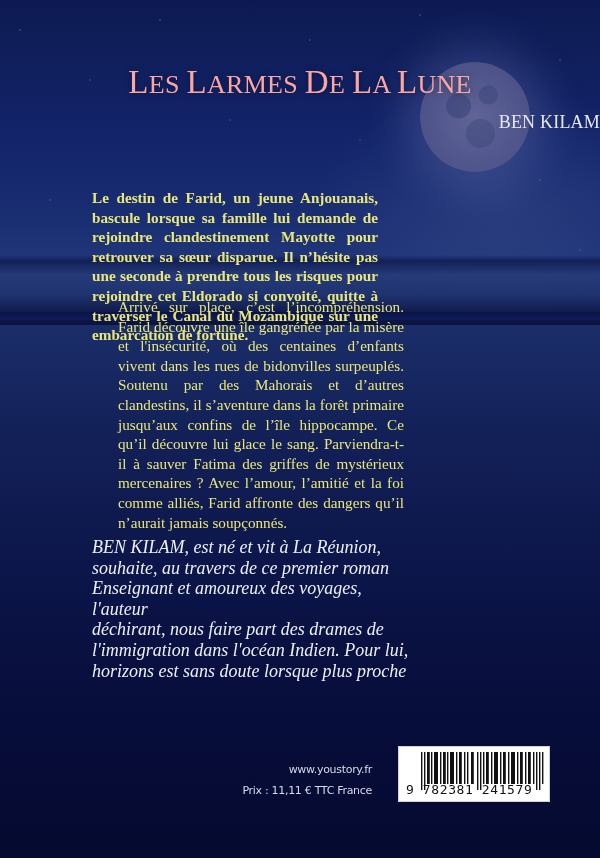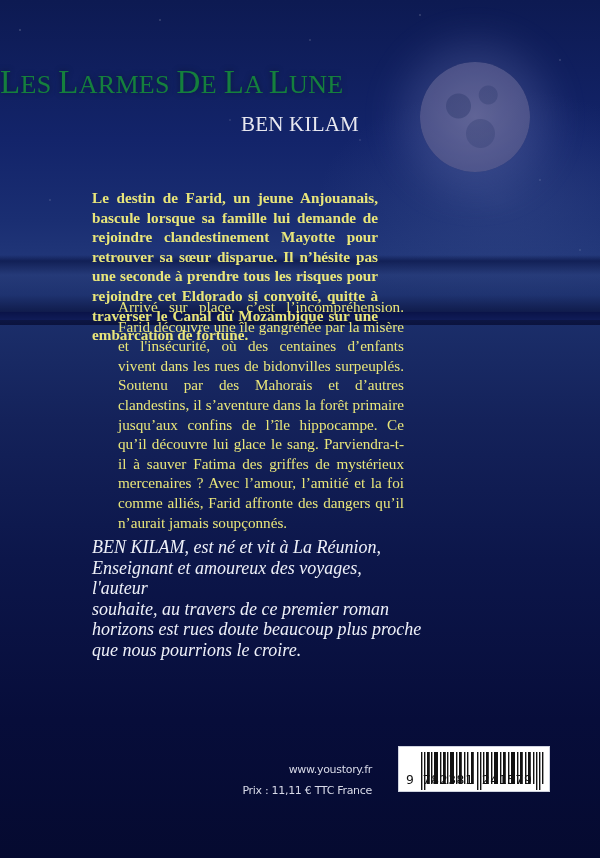--- a/index.html
+++ b/index.html
@@ -44,48 +44,48 @@
       position: absolute; left: 0; right: 0; top: 255px; height: 70px;
       background:
         linear-gradient(180deg, rgba(10,20,60,0.0) 0px, rgba(15,28,80,0.85) 6px, rgba(40,60,120,0.55) 20px, rgba(30,50,110,0.6) 40px, rgba(14,24,70,0.9) 58px, rgba(10,18,60,0.95) 70px);
     }
     .horizon-line {
       position: absolute; left: 0; right: 0; top: 312px; height: 8px;
       background: linear-gradient(180deg, #0a1348, #101c58);
     }
     .content { position: absolute; inset: 0; }
     .title {
-      position: absolute; left: 0; right: 0; top: 64px; 
-      color: #15803d; font-size: 26px; letter-spacing: 0.3px; white-space: nowrap;
+      position: absolute; left: 0; right: 0; top: 64px; text-align: center;
+      color: #fca5a5; font-size: 26px; letter-spacing: 0.3px; white-space: nowrap;
       text-shadow: 0 0 6px rgba(0,0,0,0.4);
     }
     .title .big { font-size: 33px; }
     .author {
-      position: absolute; left: 0; right: 0; top: 112px; text-align: center;
-      color: #e8e8f0; font-size: 21px; letter-spacing: 0.2px;
+      position: absolute; left: 0; right: 0; top: 112px; text-align: right;
+      color: #e8e8f0; font-size: 18px; letter-spacing: 0.2px;
     }
     .para {
       position: absolute; left: 92px; width: 286px;
       color: #e9e67a; font-size: 15.2px; line-height: 19.6px;
       text-align: justify; margin: 0;
     }
     .para.p1 { top: 188px; font-weight: bold; }
     .para.p2 { top: 297px; margin-left: 26px; }
     .bio {
       position: absolute; left: 92px; width: 330px; top: 537px;
       color: #eef0f8; font-size: 18px; line-height: 20.6px;
       font-style: italic; margin: 0;
     }
     .publisher {
       position: absolute; right: 228px; top: 759px; text-align: right;
       color: #d8dae8; font-family: "DejaVu Sans", sans-serif;
       font-size: 11px; line-height: 21px; letter-spacing: -0.3px;
     }
     .barcode {
-      position: absolute; left: 398px; top: 746px; width: 152px; height: 46px;
+      position: absolute; left: 398px; top: 746px; width: 152px; height: 56px;
       background: #ffffff; box-sizing: border-box; border: 1px solid #cfd3df; padding-left: 18px;
     }
     .bars {
       position: absolute; left: 22px; top: 5px; width: 124px; height: 38px;
     }
     .bar-digits {
       position: absolute; left: 7px; bottom: 4px; right: 4px;
       font-family: "DejaVu Sans Mono", monospace; font-size: 13px; color: #111;
       letter-spacing: 0.6px; white-space: nowrap;
     }
@@ -105,24 +105,25 @@
     <span><span class="big">L</span><span>ES </span></span><span><span class="big">L</span><span>ARMES </span></span><span><span class="big">D</span><span>E </span></span><span><span class="big">L</span><span>A </span></span><span><span class="big">L</span><span>UNE</span></span>
   </div>
 
   <div class="author">BEN KILAM</div>
 
   <p class="para p1">Le destin de Farid, un jeune Anjouanais, bascule lorsque sa famille lui demande de rejoindre clandestinement Mayotte pour retrouver sa sœur disparue. Il n’hésite pas une seconde à prendre tous les risques pour rejoindre cet Eldorado si convoité, quitte à traverser le Canal du Mozambique sur une embarcation de fortune.</p>
   <p class="para p2">Arrivé sur place, c’est l’incompréhension. Farid découvre une île gangrénée par la misère et l'insécurité, où des centaines d’enfants vivent dans les rues de bidonvilles surpeuplés. Soutenu par des Mahorais et d’autres clandestins, il s’aventure dans la forêt primaire jusqu’aux confins de l’île hippocampe. Ce qu’il découvre lui glace le sang. Parviendra-t-il à sauver Fatima des griffes de mystérieux mercenaires ? Avec l’amour, l’amitié et la foi comme alliés, Farid affronte des dangers qu’il n’aurait jamais soupçonnés.</p>
 
   <div class="bio">
     <div>BEN KILAM, est né et vit  à La Réunion,</div>
+    <div>souhaite, au travers de ce premier roman</div>
     <div>Enseignant et amoureux des voyages, l'auteur</div>
-    <div>souhaite, au travers de ce premier roman</div>
-    <div>horizons est rues doute beaucoup plus proche</div>
-    <div>que nous pourrions le croire.</div>
+    <div>déchirant, nous faire part des drames de</div>
+    <div>l'immigration dans l'océan Indien. Pour lui,</div>
+    <div>horizons est sans doute lorsque plus proche</div>
   </div>
 
   <div class="publisher">
     <div>www.youstory.fr</div>
     <div>Prix : 11,11 € TTC France</div>
   </div>
 
   <div class="barcode">
     <svg class="bars" viewBox="0 0 124 38" preserveAspectRatio="none">
       <g fill="#111">

